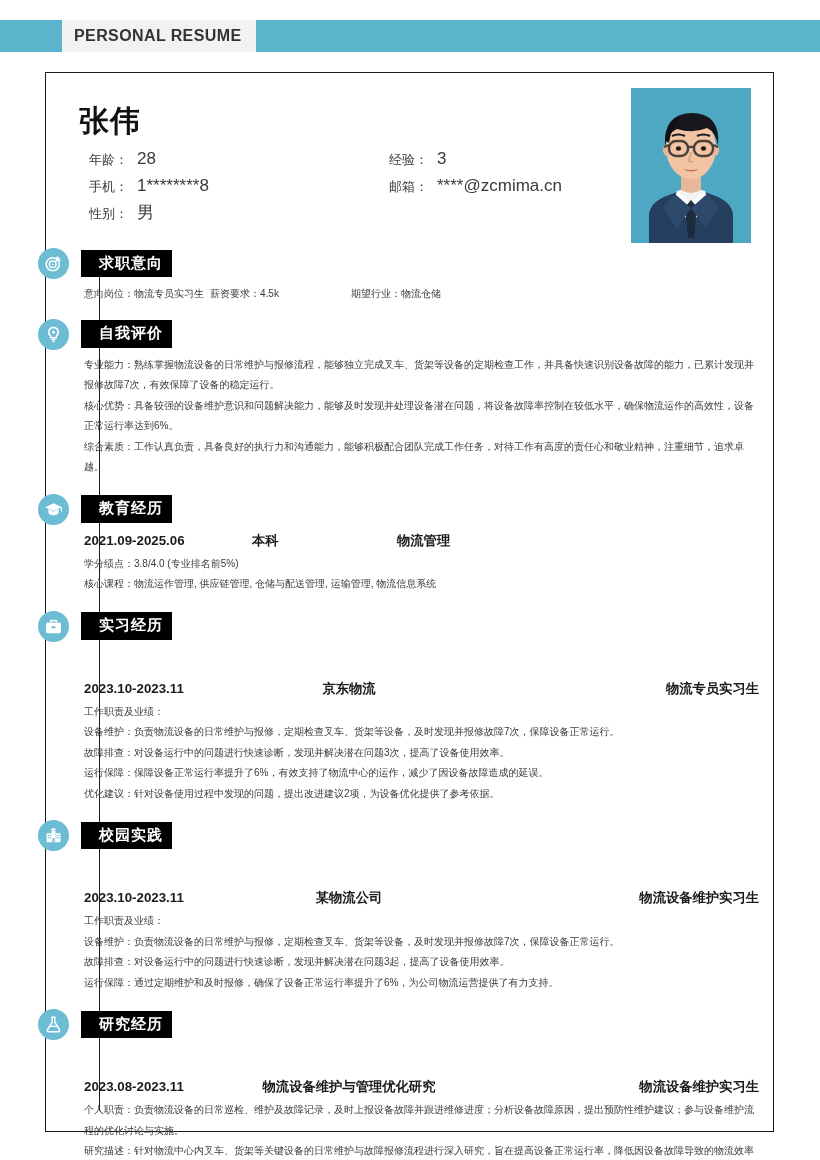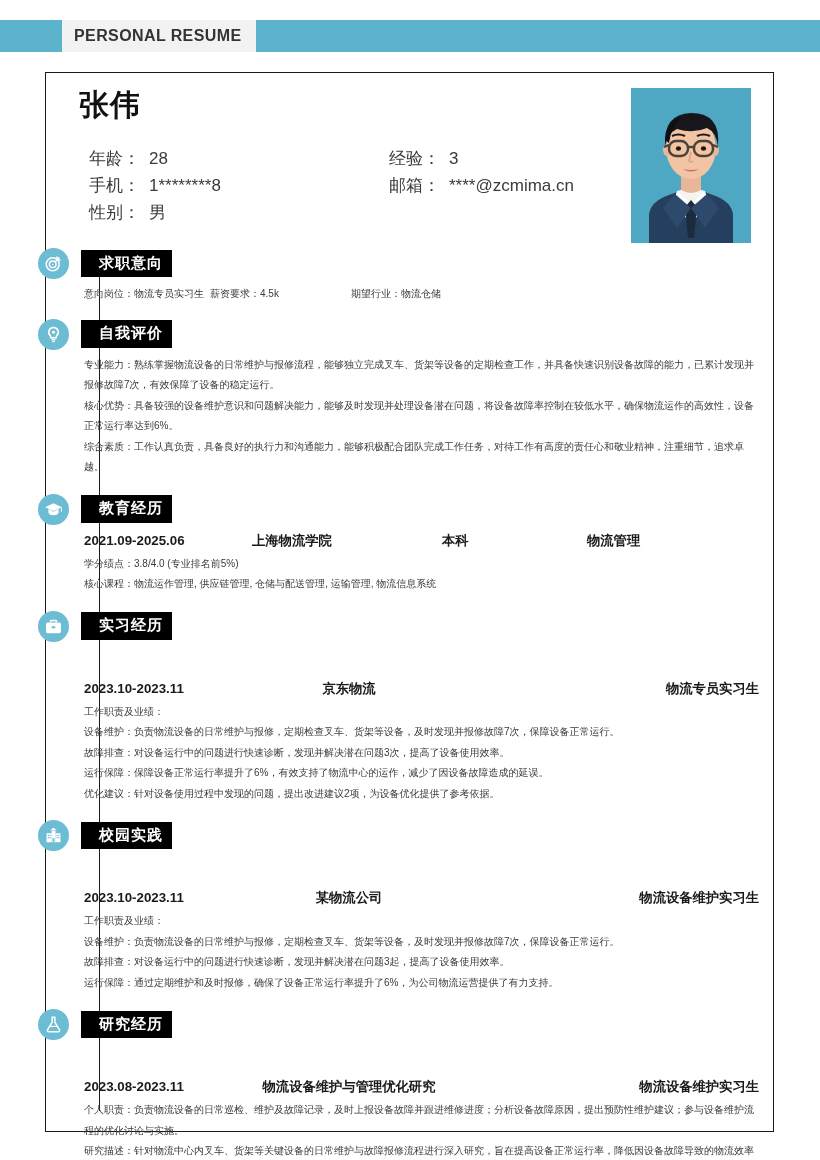--- a/index.html
+++ b/index.html
@@ -34,32 +34,32 @@
   
   .card {
     position: absolute; left: 45px; top: 72px;
     width: 729px; height: 1060px;
     border: 1px solid #1a1a1a; background: #ffffff;
   }
 
   
   .hdr { position: relative; height: 175px; }
   .name {
-    position: absolute; left: 33px; top: 12px;
+    position: absolute; left: 33px; top: 28px;
     font-size: 30px; font-weight: bold; color: #111111;
     letter-spacing: 1px;
   }
   .info-grid {
     position: absolute; left: 43px; top: 72px;
     width: 520px;
   }
   .info-row { display: flex; height: 27px; align-items: center; }
   .info-cell { display: flex; align-items: baseline; }
   .info-cell.c1 { width: 300px; }
-  .info-label { font-size: 17px; color: #3a3a3a; white-space: nowrap; }
+  .info-label { font-size: 13px; color: #3a3a3a; white-space: nowrap; }
   .info-value { font-size: 17px; color: #3a3a3a; margin-left: 9px; white-space: nowrap; }
 
   
   .photo {
     position: absolute; right: 22px; top: 15px;
     width: 120px; height: 155px; overflow: hidden;
     background: #4ea8c4;
   }
   .photo svg { display: block; }
 
@@ -266,21 +266,20 @@
           <path d="M12 4 L22.5 9 L12 14 L1.5 9 Z"></path>
           <path d="M5.6 11.2 v4.6 c0 1.9 2.9 3.4 6.4 3.4 s6.4 -1.5 6.4 -3.4 v-4.6 L12 14.8 Z"></path>
           <rect x="21.3" y="9" width="1.3" height="6.2" rx="0.6"></rect>
         </svg>
       </span>
       <span class="sec-label">教育经历</span>
     </div>
     <div class="sec-body">
       <div class="exp-row">
         <span class="date">2021.09-2025.06</span>
-        <span class="org">上海物流学院</span>
         <span class="deg">本科</span>
         <span class="maj">物流管理</span>
       </div>
       <p class="line">
         <span>学分绩点：</span><span>3.8/4.0 (专业排名前5%)</span>
       </p>
       <p class="line">
         <span>核心课程：</span><span>物流运作管理, 供应链管理, 仓储与配送管理, 运输管理, 物流信息系统</span>
       </p>
     </div>

